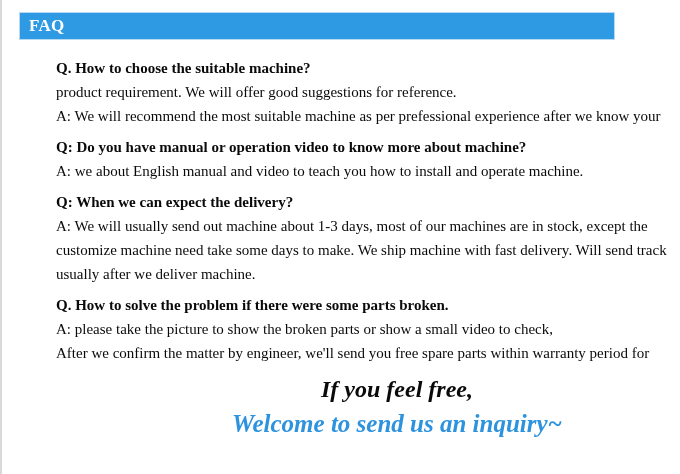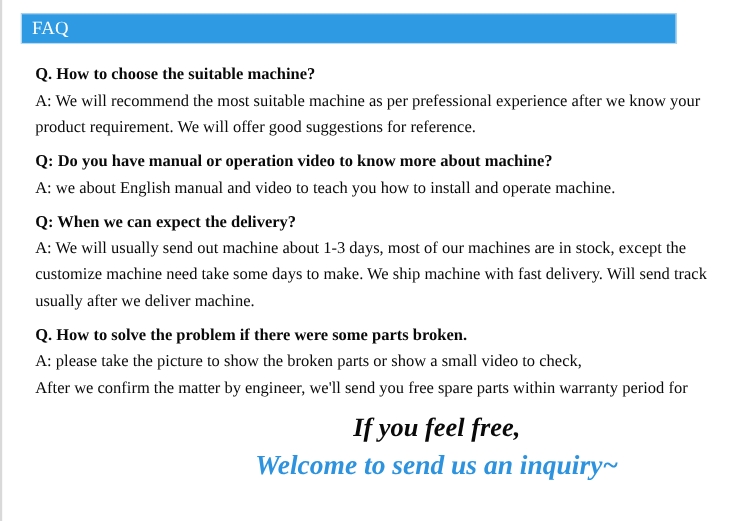--- a/index.html
+++ b/index.html
@@ -15,27 +15,28 @@
     position: relative;
   }
   .faq-header {
     margin: 12px 0 0 17px;
     width: 596px;
     height: 28px;
     box-sizing: border-box;
     padding-left: 9px;
     display: flex;
     align-items: center;
-    font-weight: normal;
+    font-weight: bold;
     font-size: 17px;
     letter-spacing: 0.3px;
     border: 1px solid #b7d9f1;
   }
   .faq-body {
     padding: 16px 10px 0 30px;
+    margin-left: 24px;
   }
   .faq-item { margin-bottom: 7px; }
   .faq-question,
   .faq-answer-line {
     font-size: 15px;
     line-height: 24px;
     white-space: nowrap;
   }
   .faq-question { font-weight: bold; }
   .callout {
@@ -61,22 +62,22 @@
 </head>
 <body style="color: rgb(10, 10, 10);">
 
 <div class="faq-header" style="background-color: rgb(45, 154, 227); color: rgb(255, 255, 255); border-color: rgb(183, 217, 241);">
   <span>FAQ</span>
 </div>
 
 <div class="faq-body">
     <div class="faq-item">
       <div class="faq-question">Q. How to choose the suitable machine?</div>
+      <div class="faq-answer-line">product requirement. We will offer good suggestions for reference.</div>
       <div class="faq-answer-line">A: We will recommend the most suitable machine as per prefessional experience after we know your</div>
-      <div class="faq-answer-line">product requirement. We will offer good suggestions for reference.</div>
     </div>
     <div class="faq-item">
       <div class="faq-question">Q: Do you have manual or operation video to know more about machine?</div>
       <div class="faq-answer-line">A: we about English manual and video to teach you how to install and operate machine.</div>
     </div>
     <div class="faq-item">
       <div class="faq-question">Q: When we can expect the delivery?</div>
       <div class="faq-answer-line">A: We will usually send out machine about 1-3 days, most of our machines are in stock, except the</div>
       <div class="faq-answer-line">customize machine need take some days to make. We ship machine with fast delivery. Will send track</div>
       <div class="faq-answer-line">usually after we deliver machine.</div>

